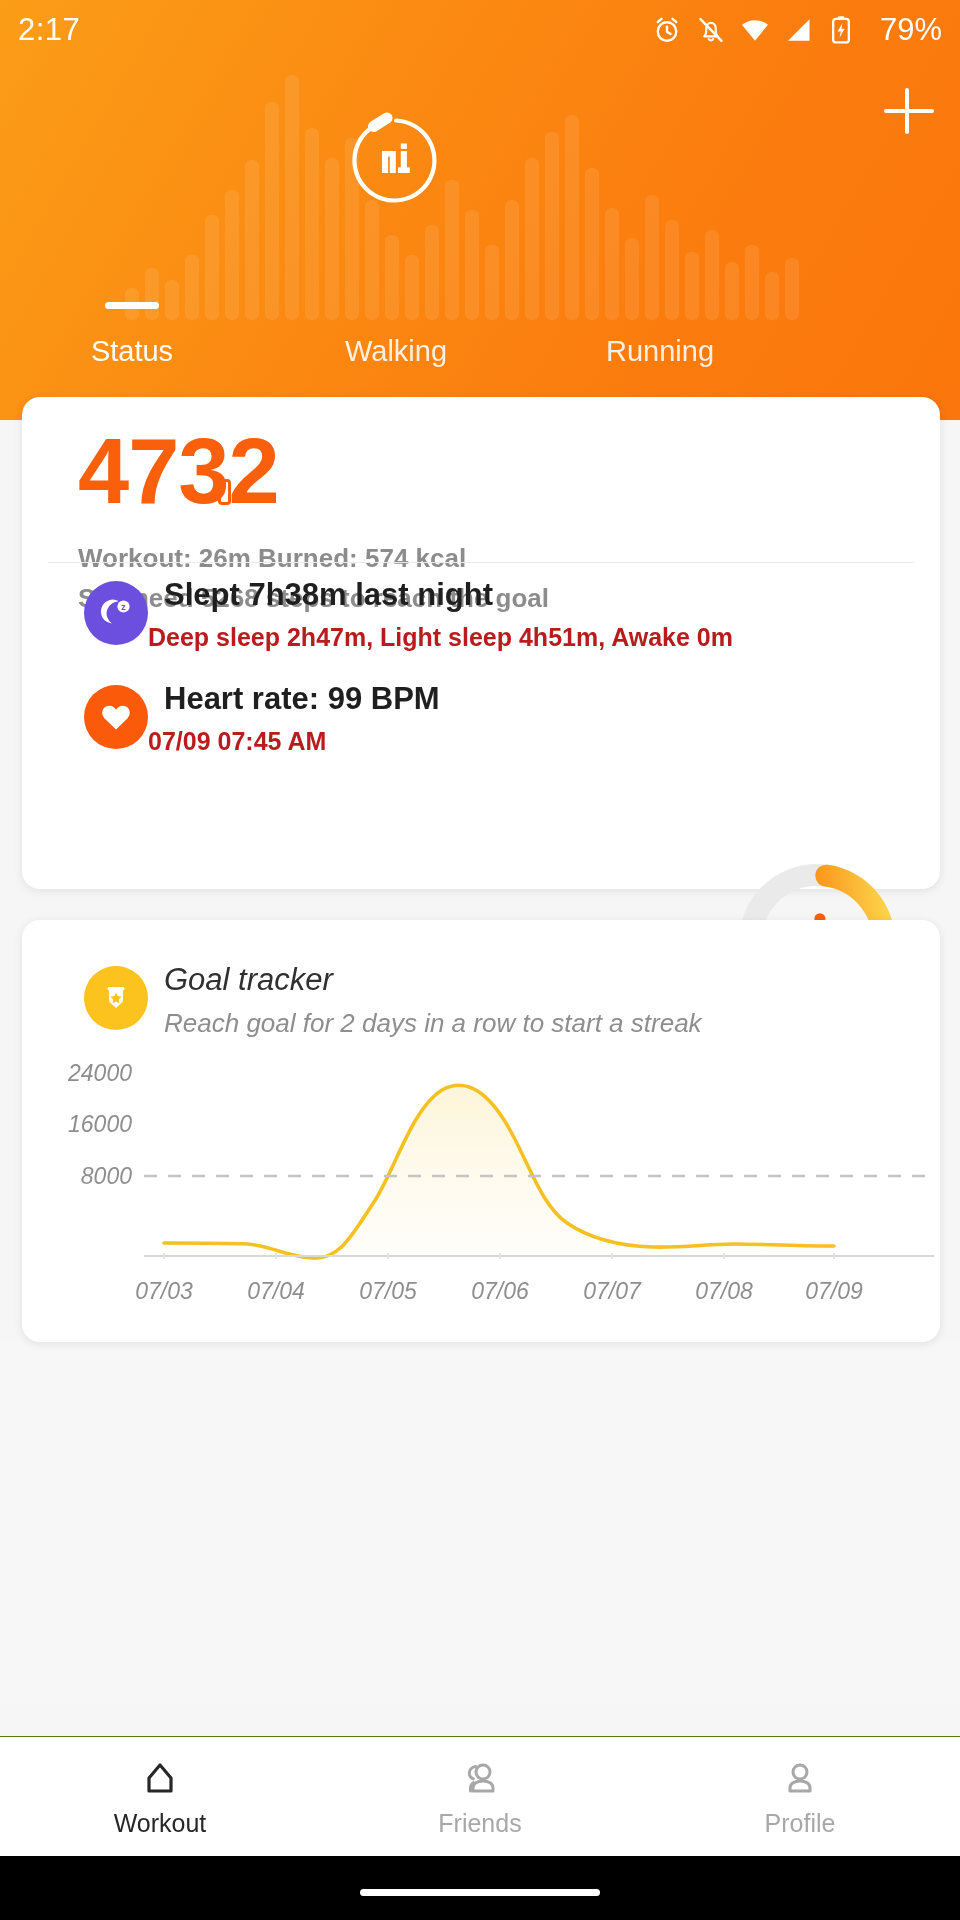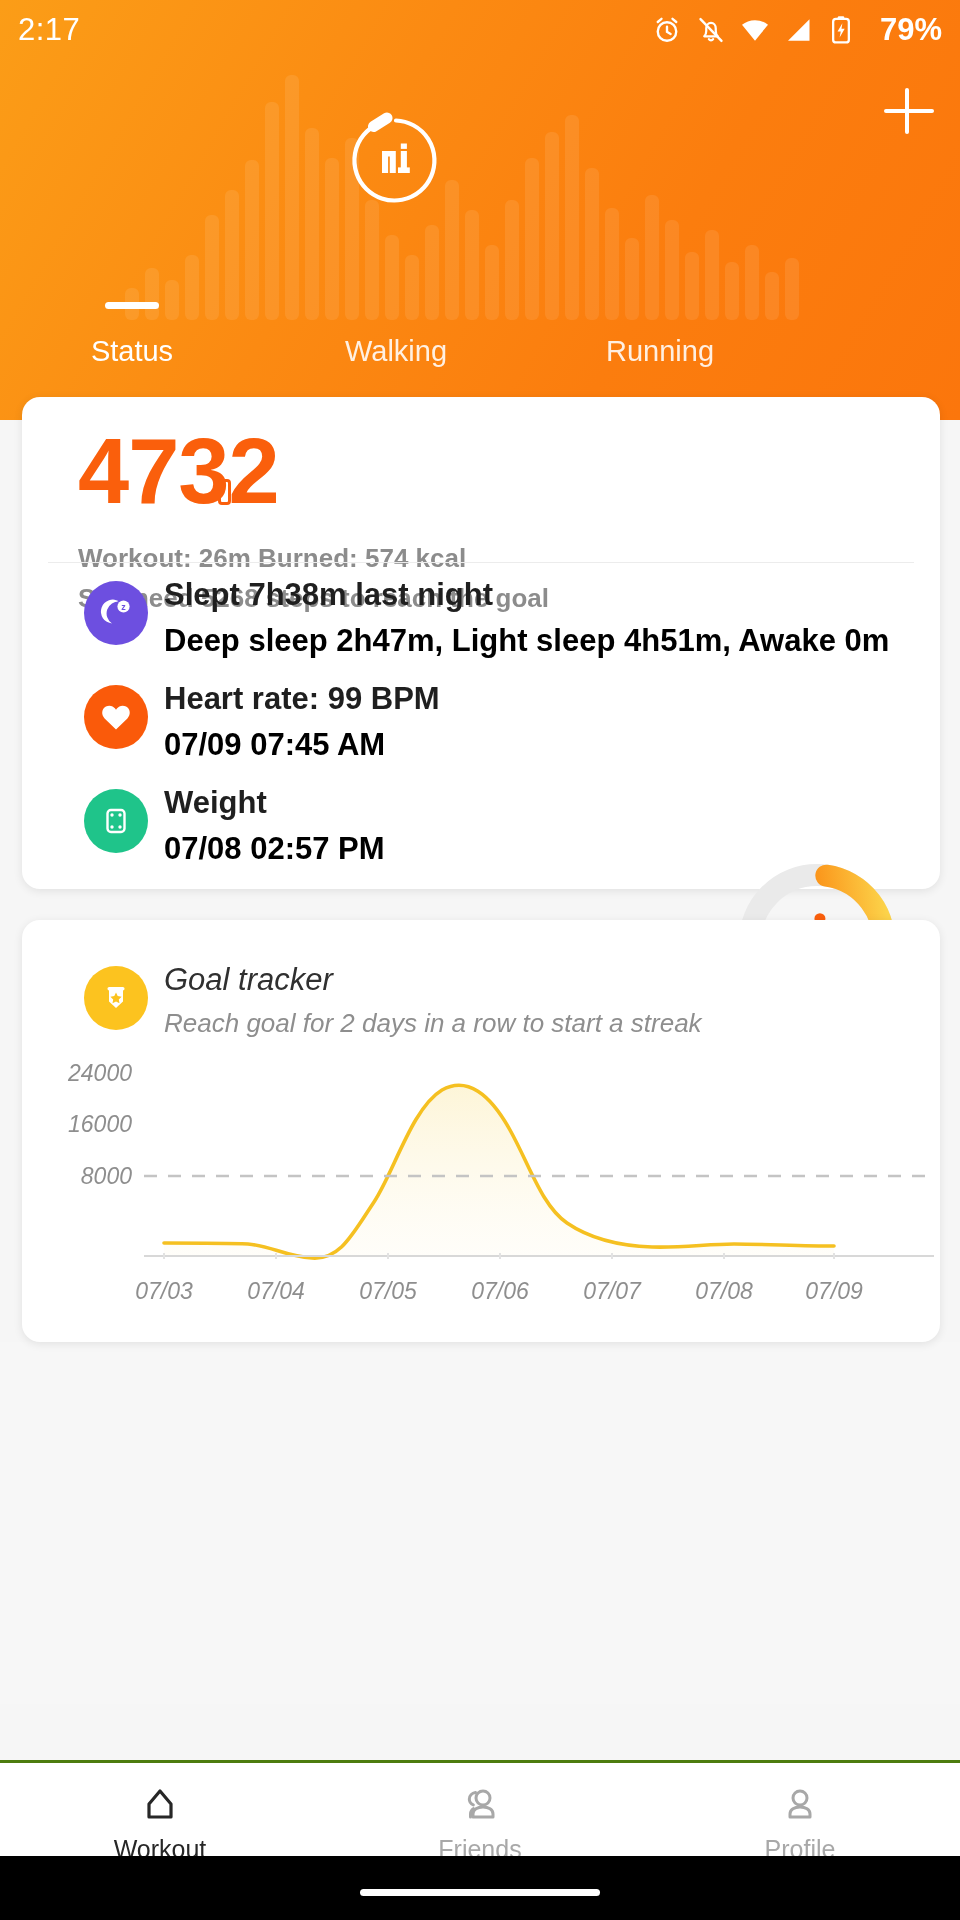--- a/index.html
+++ b/index.html
@@ -19,21 +19,21 @@
   }
   .hdr-bars{ position:absolute; left:0; top:40px; width:960px; height:280px; opacity:.5;}
   .statusbar{
     position:absolute; left:0; top:0; width:960px; height:60px;
     display:flex; align-items:center; justify-content:space-between;
     padding:0 18px; color:#fff;
   }
   .clock{ font-size:31px; letter-spacing:.5px;}
   .sysicons{ display:flex; align-items:center; gap:14px;}
   .sysicons svg{ display:block;}
-  .battpct{ font-size:31px; margin-left:12px;font-weight:bold;}
+  .battpct{ font-size:31px; margin-left:12px;}
 
   .plus{
     position:absolute; right:24px; top:84px; width:54px; height:54px;
     cursor:pointer;
   }
   .plus:before,.plus:after{
     content:""; position:absolute; background:#fff; border-radius:2px;
   }
   .plus:before{ left:2px; top:25px; width:50px; height:4px;}
   .plus:after{ left:23px; top:4px; width:4px; height:46px;}
@@ -83,39 +83,39 @@
     position:absolute; left:26px; top:165px; width:866px; height:1px; background:#ececec;
   }
 
   .rowlist{ position:absolute; left:0; top:166px; width:918px;}
   .hrow{ position:relative; height:104px; padding-left:62px; cursor:pointer;}
   .hrow .ic{
     position:absolute; left:62px; top:18px; width:64px; height:64px; border-radius:50%;
     display:flex; align-items:center; justify-content:center;
   }
   .hrow .t1{ position:absolute; left:142px; top:14px; font-size:31px; font-weight:700; color:#1f1f1f;}
-  .hrow .t2{ position:absolute; left:142px; top:60px; font-size:31px; font-weight:700; color:#000000;}
+  .hrow .t2{ position:absolute; left:126px; top:60px; font-size:25px; font-weight:700; color:#b91c1c;}
 
   
   #goal-card{ left:22px; top:920px; width:918px; height:422px;font-style:italic;}
   .goal-ic{
     position:absolute; left:62px; top:46px; width:64px; height:64px; border-radius:50%;
     background:#fcc31f; display:flex; align-items:center; justify-content:center;
   }
   .goal-t1{ position:absolute; left:142px; top:42px; font-size:31px; color:#303030;}
   .goal-t2{ position:absolute; left:142px; top:88px; font-size:26px; color:#8e8e8e;}
 
   .chart{ position:absolute; left:0; top:140px; width:918px; height:260px;}
   .ylab{ position:absolute; font-size:23px; color:#8e8e8e; text-align:right; width:110px;}
   .xlab{ position:absolute; font-size:23px; color:#8e8e8e; text-align:center; width:110px; top:218px;}
 
   
   .navwrap{
-    position:absolute; left:0; bottom:64px; width:960px; height:96px;
-    background:#fff; border-top:3px solid #4d7c0f;
+    position:absolute; left:0; bottom:64px; width:960px; height:120px;
+    background:#fff; border-top:1px solid #4d7c0f;
   }
   .nav{ display:flex; width:960px; height:120px;}
   .navitem{
     flex:1; display:flex; flex-direction:column; align-items:center;
     justify-content:center; gap:8px; cursor:pointer;
   }
   .navitem .lbl{ font-size:25px; color:#a8a8a8;}
   .navitem.active .lbl{ color:#272727;}
   .gesture{
     position:absolute; left:0; bottom:0; width:960px; height:64px; background:#000;
@@ -276,33 +276,20 @@
     <div class="hrow" style="top:0;">
       <div class="ic" style="background:#fa5a0a;">
         <svg width="36" height="36" viewBox="0 0 36 36">
           <path d="M18 30.5 6.6 19.4C3 15.8 3.6 10 7.9 7.6c3.2-1.8 7.2-.8 9.2 2l.9 1.2.9-1.2c2-2.8 6-3.8 9.2-2 4.3 2.4 4.9 8.2 1.3 11.8z" fill="#fff"></path>
         </svg>
       </div>
       <div class="t1">Heart rate: 99 BPM</div>
       <div class="t2">07/09 07:45 AM</div>
     </div>
 
-    <div class="hrow" style="top:0;">
-      <div class="ic" style="background:#1fc48a;">
-        <svg width="36" height="36" viewBox="0 0 36 36">
-          <rect x="9.5" y="7" width="17" height="22" rx="3.4" fill="none" stroke="#fff" stroke-width="2.4"></rect>
-          <circle cx="14" cy="12" r="1.7" fill="#fff"></circle>
-          <circle cx="22" cy="12" r="1.7" fill="#fff"></circle>
-          <circle cx="14" cy="24" r="1.7" fill="#fff"></circle>
-          <circle cx="22" cy="24" r="1.7" fill="#fff"></circle>
-        </svg>
-      </div>
-      <div class="t1">Weight</div>
-      <div class="t2">07/08 02:57 PM</div>
-    </div>
   </div>
 </div>
 
 <div class="card" id="goal-card">
 
   <div class="goal-ic">
     <svg width="36" height="36" viewBox="0 0 36 36">
       <path d="M11 8h14v13.5l-7 6.5-7-6.5z" fill="#fff"></path>
       <rect x="9.5" y="7" width="17" height="3.4" rx="1.6" fill="#fff"></rect>
       <path d="M18 12.6l1.7 3.5 3.9.6-2.8 2.7.7 3.8-3.5-1.8-3.5 1.8.7-3.8-2.8-2.7 3.9-.6z" fill="#fcc31f"></path>

